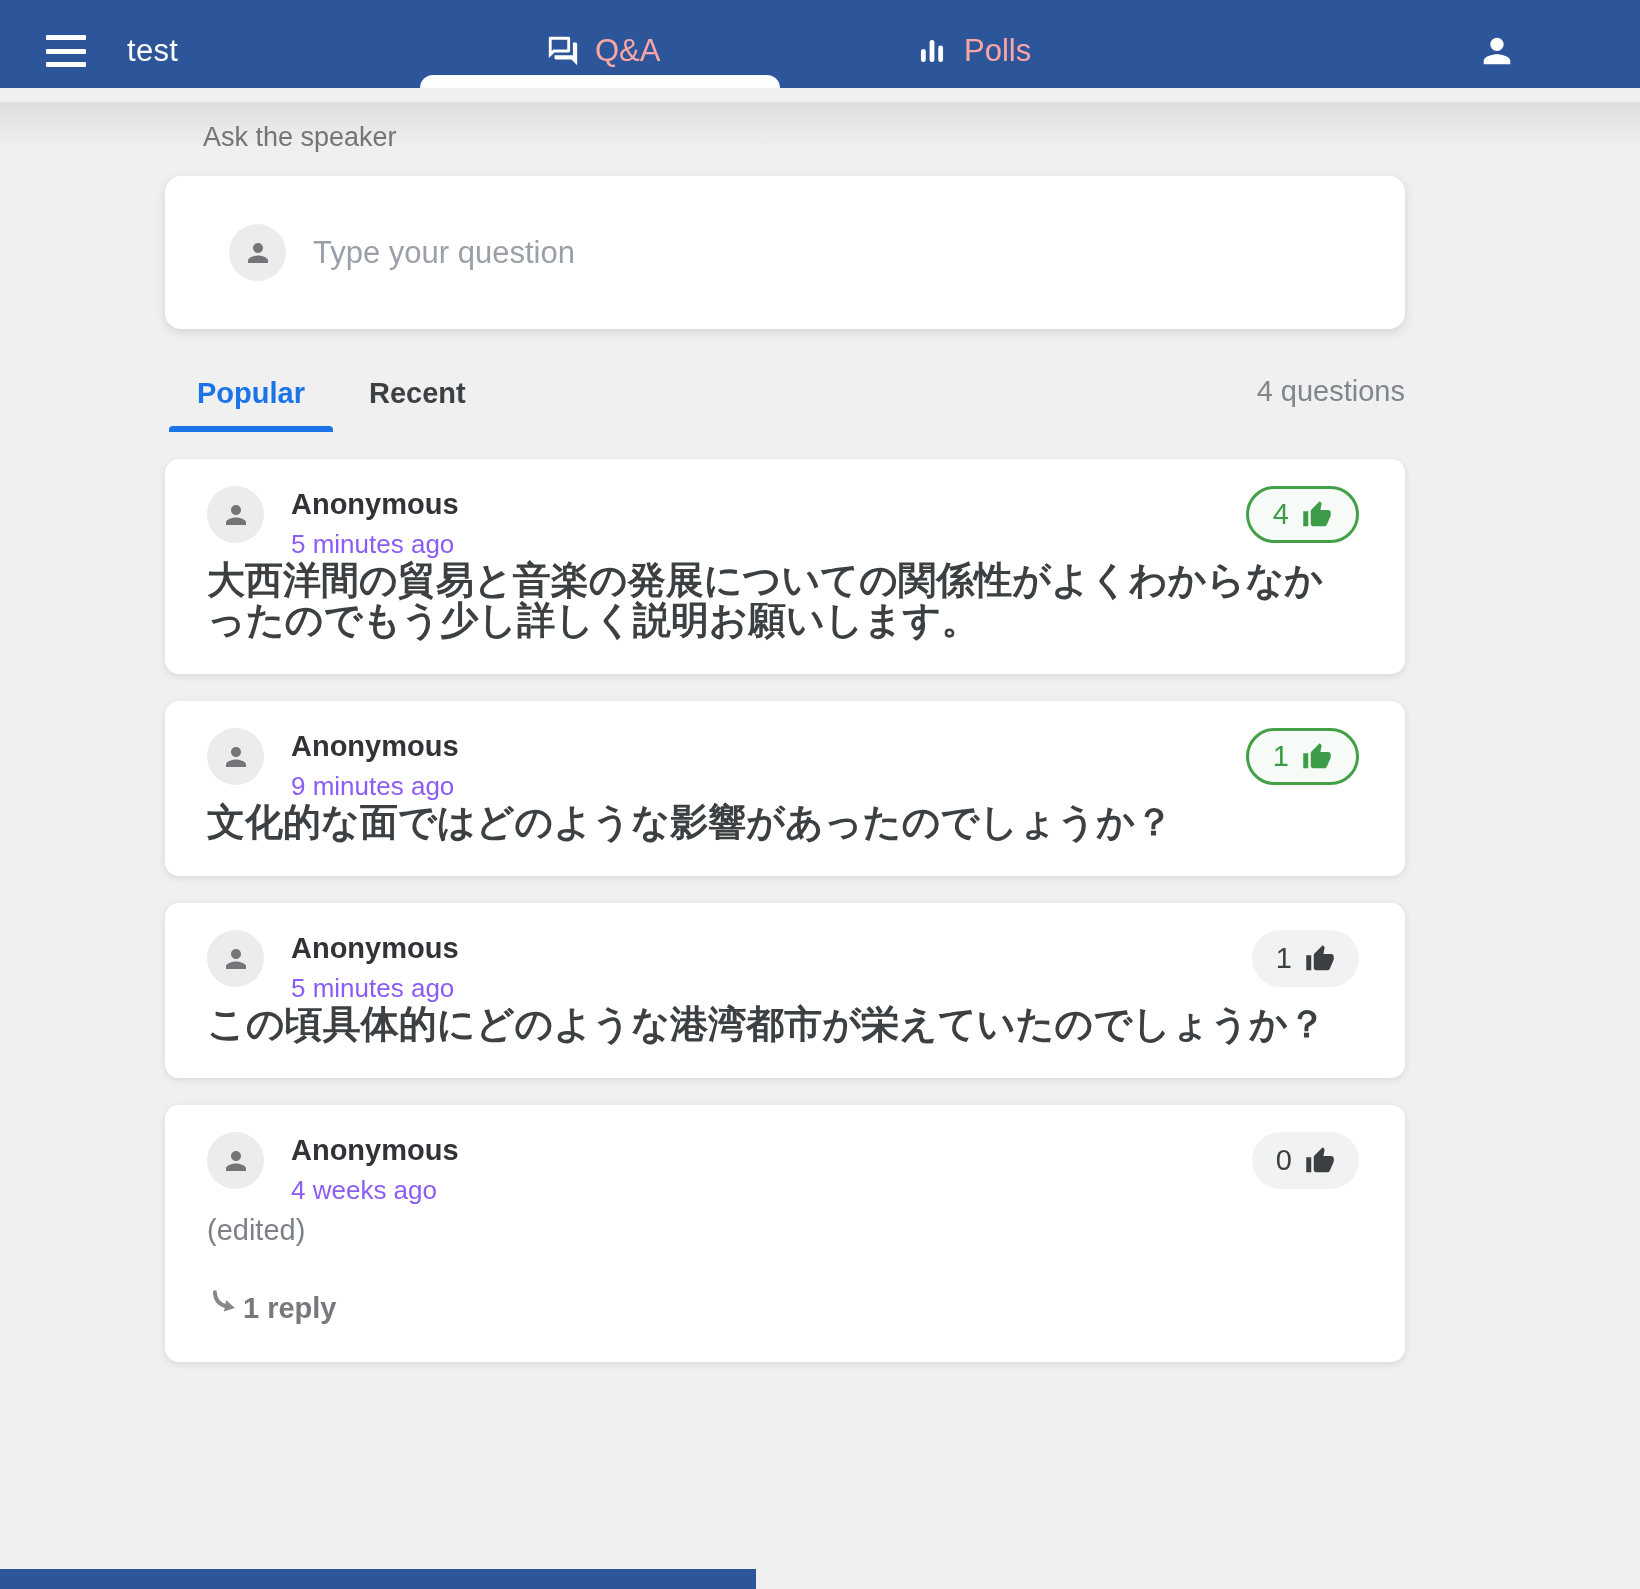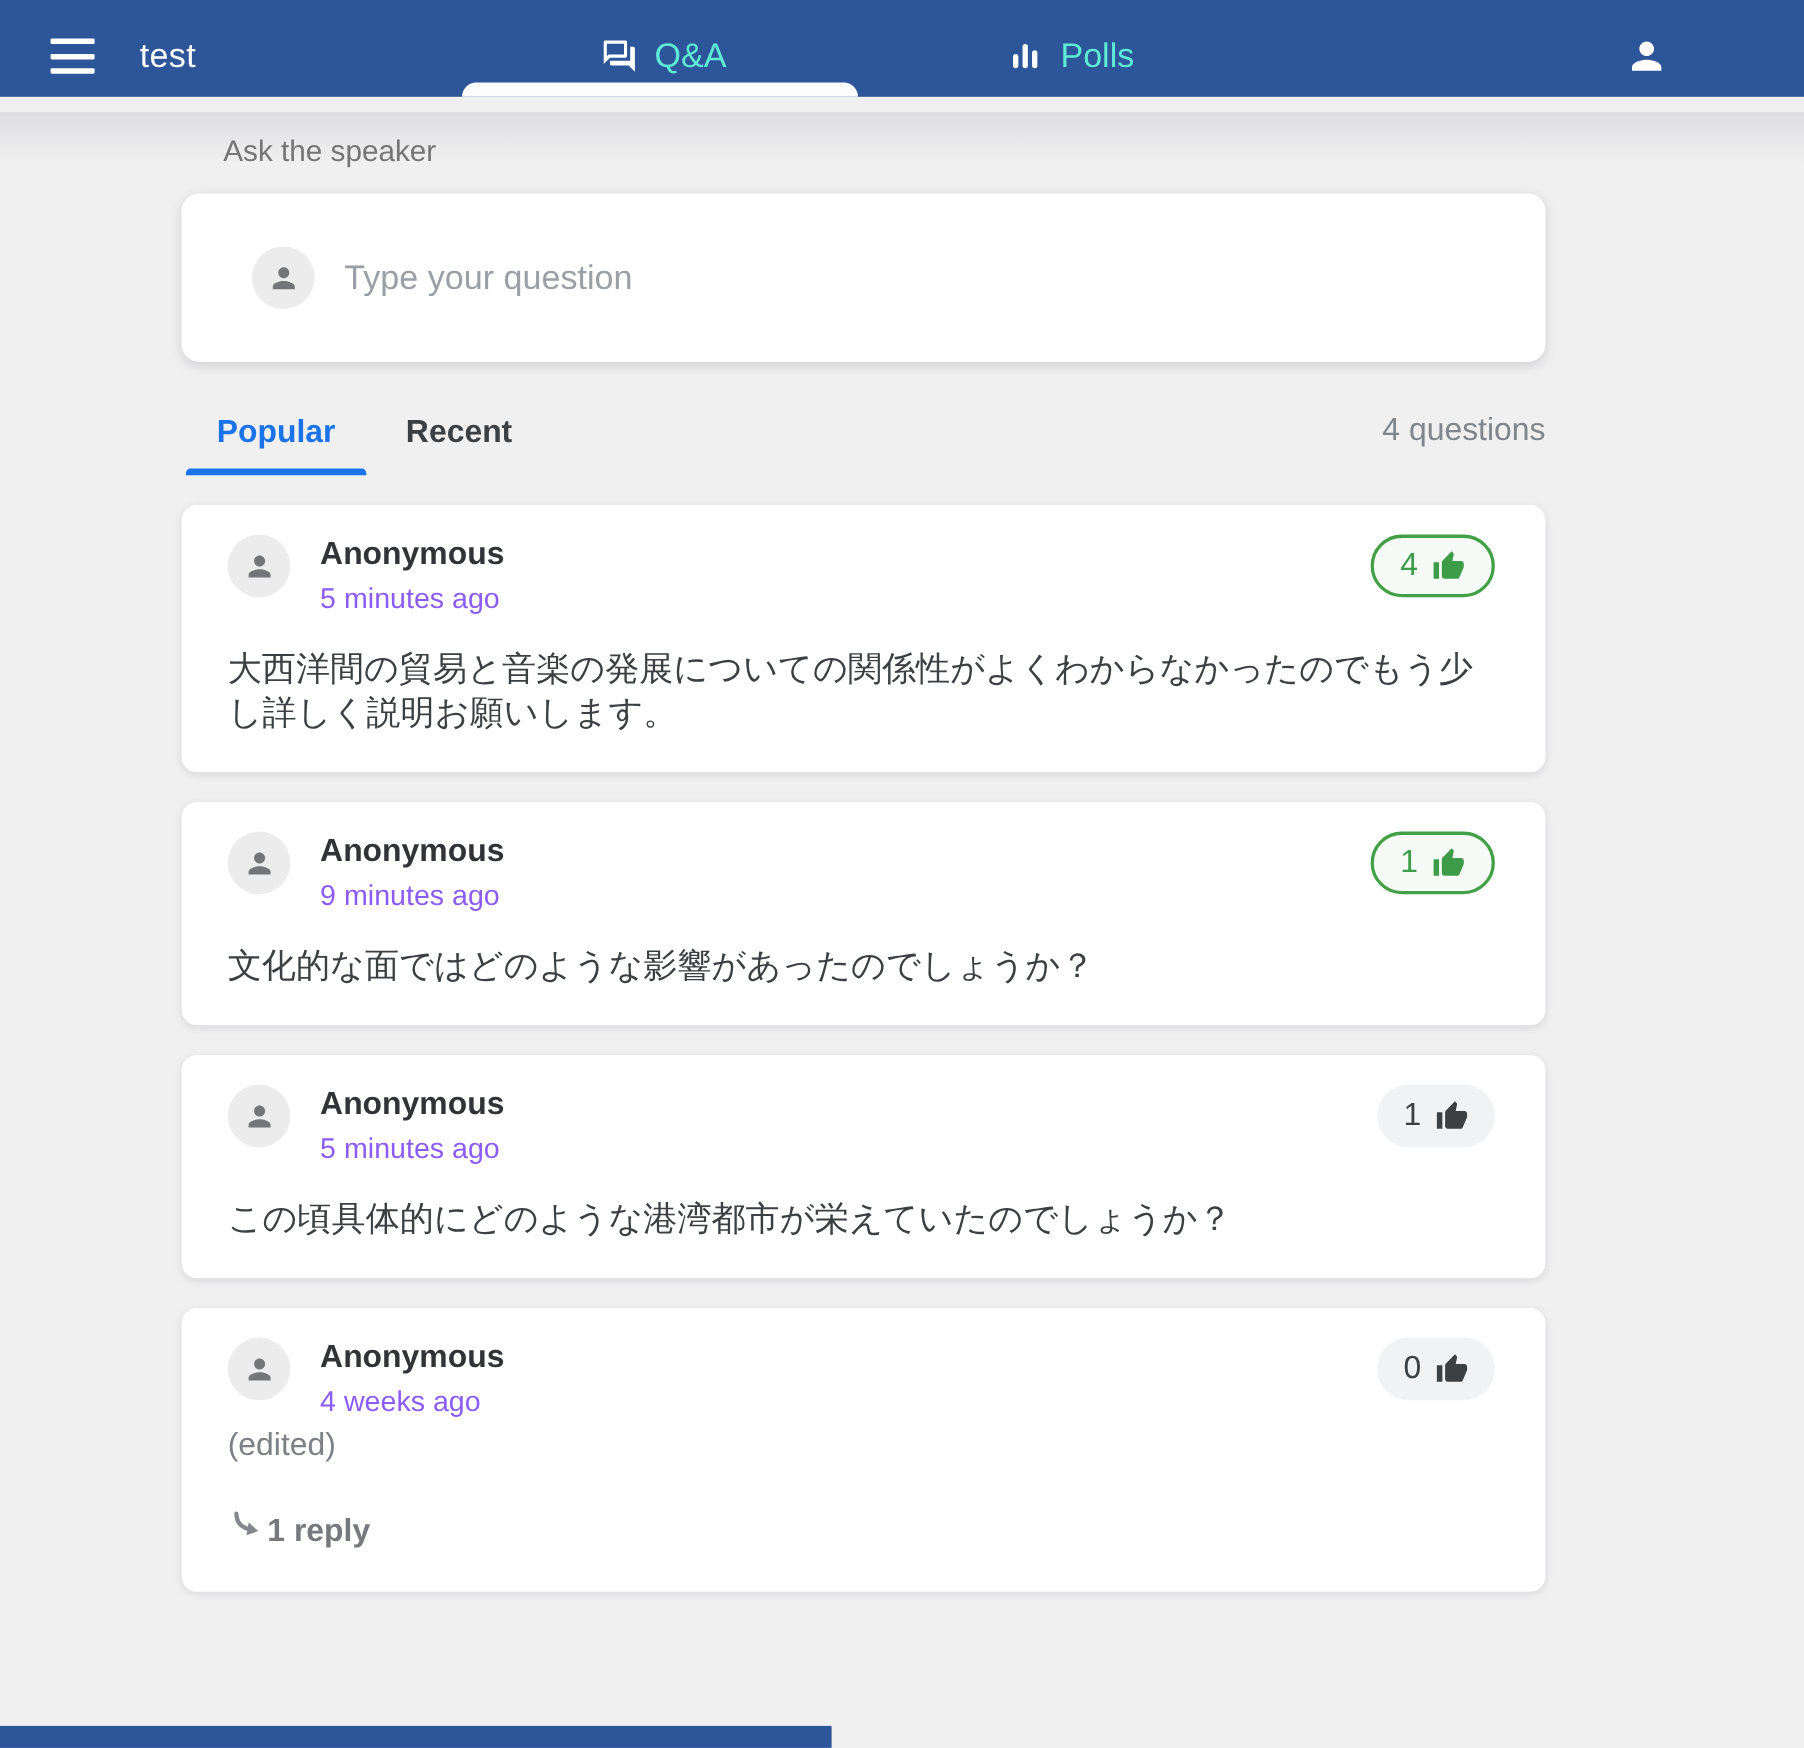--- a/index.html
+++ b/index.html
@@ -29,21 +29,21 @@
   .hamburger span { display:block; height:5px; width:40px; background:#fff; border-radius:1px; }
   .app-title {
     position:absolute; left:127px; top:0; height:102px;
     display:flex; align-items:center;
     color:#fff; font-size:31px; letter-spacing:.3px;
   }
   .top-tab {
     position:absolute; top:0; height:102px;
     display:flex; align-items:center; gap:15px;
     background:none; border:none; cursor:pointer;
-    color:#5eead4; font-size:31px; font-weight:500;
+    color:#fca5a5; font-size:31px; font-weight:500;
   }
   .tab-qa   { left:546px; }
   .tab-polls{ left:915px; }
   .top-tab svg { display:block; }
   .tab-indicator {
     position:absolute; bottom:0; left:420px;
     width:360px; height:13px;
     background:#fdfdfd;
     border-radius:16px 16px 0 0;
   }
@@ -147,24 +147,24 @@
     color:#3d9c47;
   }
   .like-pill.liked svg path { fill:#3d9c47; }
   .like-pill.unliked {
     background:#f1f2f3;
     border:none;
     color:#3c4043;
   }
   .like-pill.unliked svg path { fill:#3c4043; }
   .qtext {
-    margin-top:28px;
-    font-size:31px; line-height:40px;
+    font-size:38px; line-height:40px;
     color:#3c4043;
     max-width:1160px;
+    font-weight:bold;
   }
   .edited { margin-top:4px; font-size:29px; line-height:40px; color:#7d8186; }
   .reply-row {
     margin-top:38px;
     display:flex; align-items:center; gap:3px;
     background:none; border:none; cursor:pointer;
     font-family:"Liberation Sans","DejaVu Sans",sans-serif;
     font-size:29px; font-weight:600; color:#77797c;
   }
 

